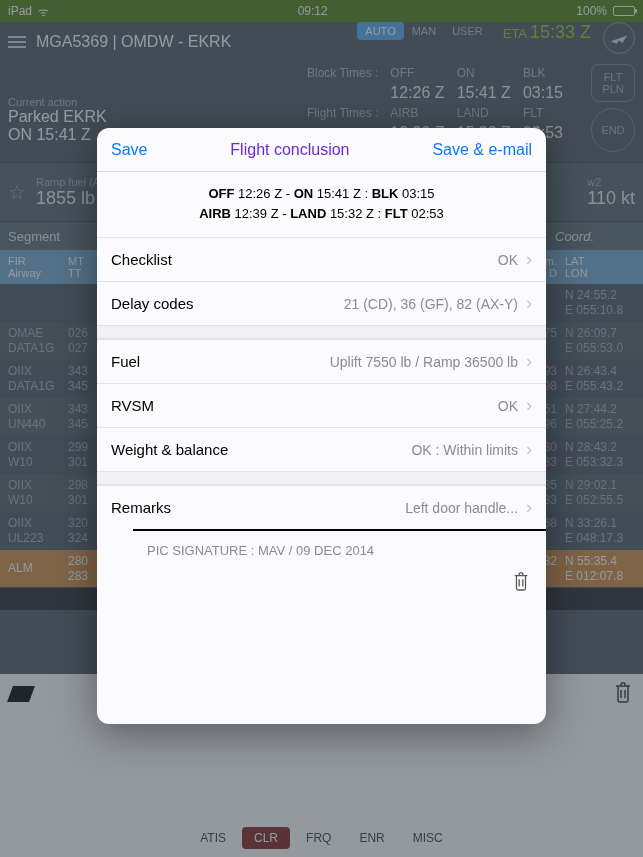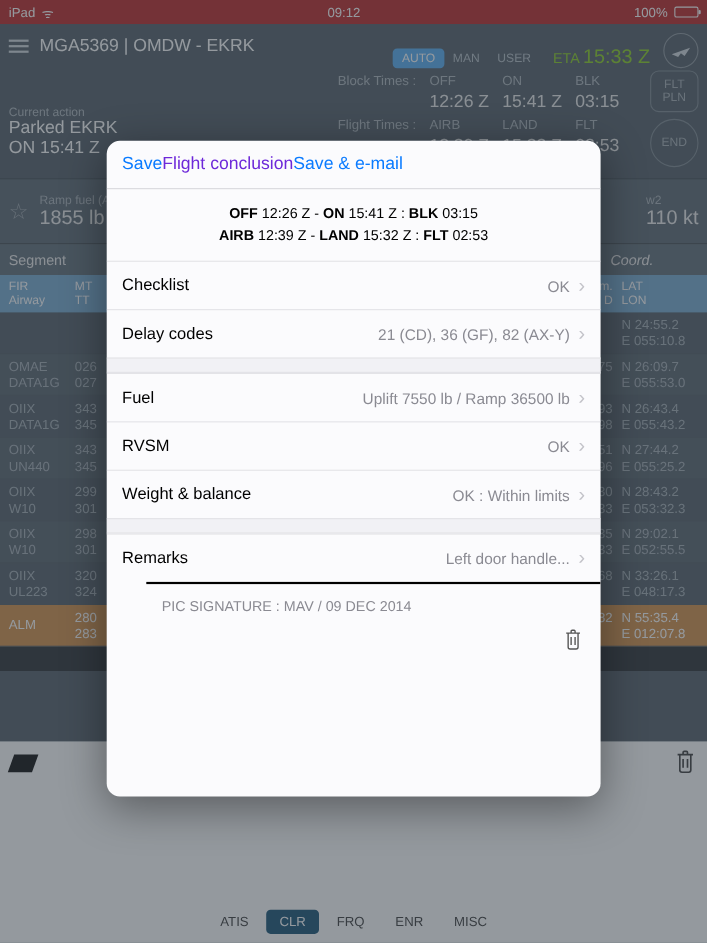--- a/index.html
+++ b/index.html
@@ -1,28 +1,28 @@
 <!DOCTYPE html>
 <html><head>
 <meta charset="utf-8">
 <style>
 * { margin: 0; padding: 0; box-sizing: border-box; font-family: -apple-system, "Helvetica Neue", Arial, sans-serif; -webkit-font-smoothing: antialiased; }
 html, body { width: 643px; height: 857px; background: #4a5660; overflow: hidden; position: relative; color: #e6e6e6; }
 
-.status-bar { height: 22px; background: #b91c1c; display: flex; justify-content: space-between; align-items: center; padding: 0 8px; font-size: 12px; color: #fff; }
+.status-bar { height: 22px; background: #4d7c0f; display: flex; justify-content: space-between; align-items: center; padding: 0 8px; font-size: 12px; color: #fff; }
 .status-bar .left, .status-bar .right { display: flex; align-items: center; gap: 6px; }
 .status-bar .batt { width: 22px; height: 10px; border: 1px solid #fff; border-radius: 2px; position: relative; }
 .status-bar .batt::after { content:""; position:absolute; right:-3px; top:2px; width:2px; height:4px; background:#fff; border-radius:1px; }
 .status-bar .batt .fill { background:#fff; height: 100%; width: 100%; }
 
 .nav-bar { height: 40px; background: #4a5660; display: flex; align-items: center; padding: 0 8px; gap: 10px; color: #fff; position: relative; }
 .hamburger { display: flex; flex-direction: column; gap: 3px; }
 .hamburger div { width: 18px; height: 2px; background: #cfd6db; }
 .nav-title { font-size: 16px; font-weight: 300; }
-.nav-right { position: absolute; right: 8px; top: 0; height: 40px; display: flex; align-items: flex-end; gap: 6px; }
+.nav-right { position: absolute; right: 8px; top: 0; height: 40px; display: flex; align-items: flex-start; gap: 6px; }
 .mode-tabs { display: flex; font-size: 11px; }
 .mode-tabs .tab { padding: 3px 8px; color: #b0bac2; }
 .mode-tabs .tab.active { background: #4fa9f2; color: #fff; border-radius: 4px; }
 .eta { font-size: 13px; color: #84cc16; margin-left: 6px; }
 .eta .big { font-size: 18px; }
 .plane { width: 32px; height: 32px; border-radius: 50%; border: 1px solid #8a939b; display: flex; align-items: center; justify-content: center; margin-left: 6px; }
 
 .info-area { position: relative; height: 100px; padding: 4px 8px; }
 .current { position: absolute; left: 8px; top: 2px; margin-top: 32px; }
 .current .lbl { font-size: 11px; color: #a8b1b8; }
@@ -59,27 +59,27 @@
 .seg-coord { width: 70px; line-height:1.2;}
 
 .dark-strip { height: 22px; background: #1f2528; }
 
 .toolbar { position: absolute; left: 0; right: 0; top: 674px; height: 40px; display: flex; align-items: center; padding: 0 10px; }
 .eraser { width: 22px; height: 16px; background: #000; transform: skewX(-20deg); }
 .trash { margin-left: auto; }
 
 .bottom-tabs { position: absolute; bottom: 8px; left: 0; right: 0; display: flex; justify-content: center; gap: 4px; font-size: 12px; }
 .bottom-tabs .bt { padding: 4px 12px; color: #333; border-radius: 4px; }
-.bottom-tabs .bt.active { background: #0c4a6e; color: #fff; }
+.bottom-tabs .bt.active { background: #7f1d1d; color: #fff; }
 .white-area { position: absolute; bottom: 0; left: 0; right: 0; height: 183px; background: #fff; }
 
 .scrim { position: absolute; inset: 0; background: rgba(60,70,78,0.55); }
 
 .modal { position: absolute; left: 97px; top: 128px; width: 449px; height: 596px; background: #fbfbfd; border-radius: 12px; box-shadow: 0 10px 40px rgba(0,0,0,0.4); overflow: hidden; color: #000; }
-.modal-head { height: 44px; display: flex; align-items: center; justify-content: flex-start; padding: 0 14px; border-bottom: 1px solid #d9d9dd; }
+.modal-head { height: 44px; display: flex; align-items: center; justify-content: space-between; padding: 0 14px; border-bottom: 1px solid #d9d9dd; }
 .modal-head .link { color: #0a7bff; font-size: 16px; }
 .modal-head .title { font-size: 16px; color: #6d28d9; }
 .summary { padding: 12px 20px 14px; text-align: center; font-size: 13px; line-height: 1.5; }
 .summary b { font-weight: 700; }
 
 .mlist { }
 .mrow { height: 44px; border-top: 1px solid #e3e3e7; display: flex; align-items: center; padding: 0 14px; font-size: 15px; }
 .mrow .lbl { color: #000; }
 .mrow .val { margin-left: auto; color: #8a8a92; font-size: 14px; }
 .mrow .chev { color: #c3c3c9; margin-left: 8px; font-size: 18px; }

